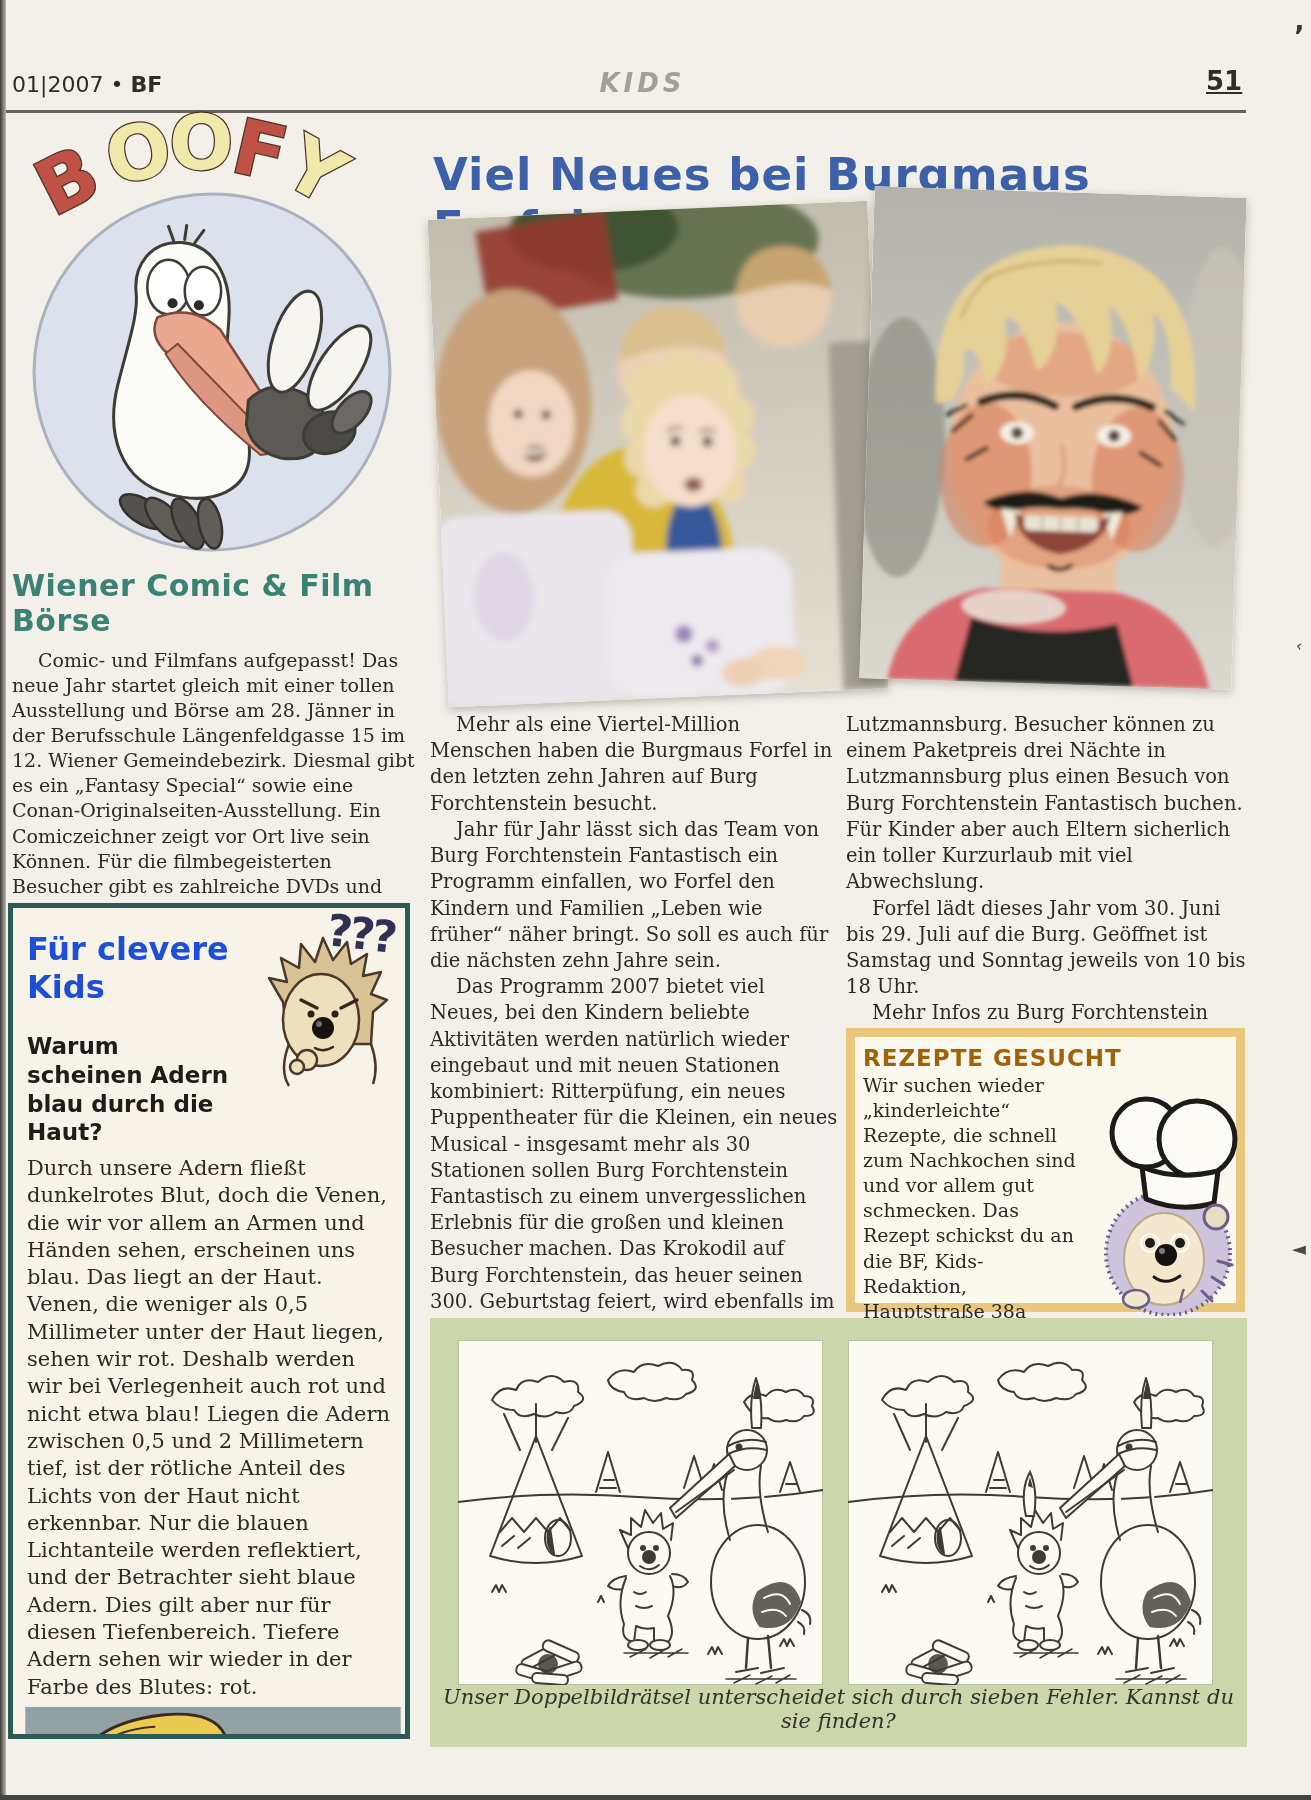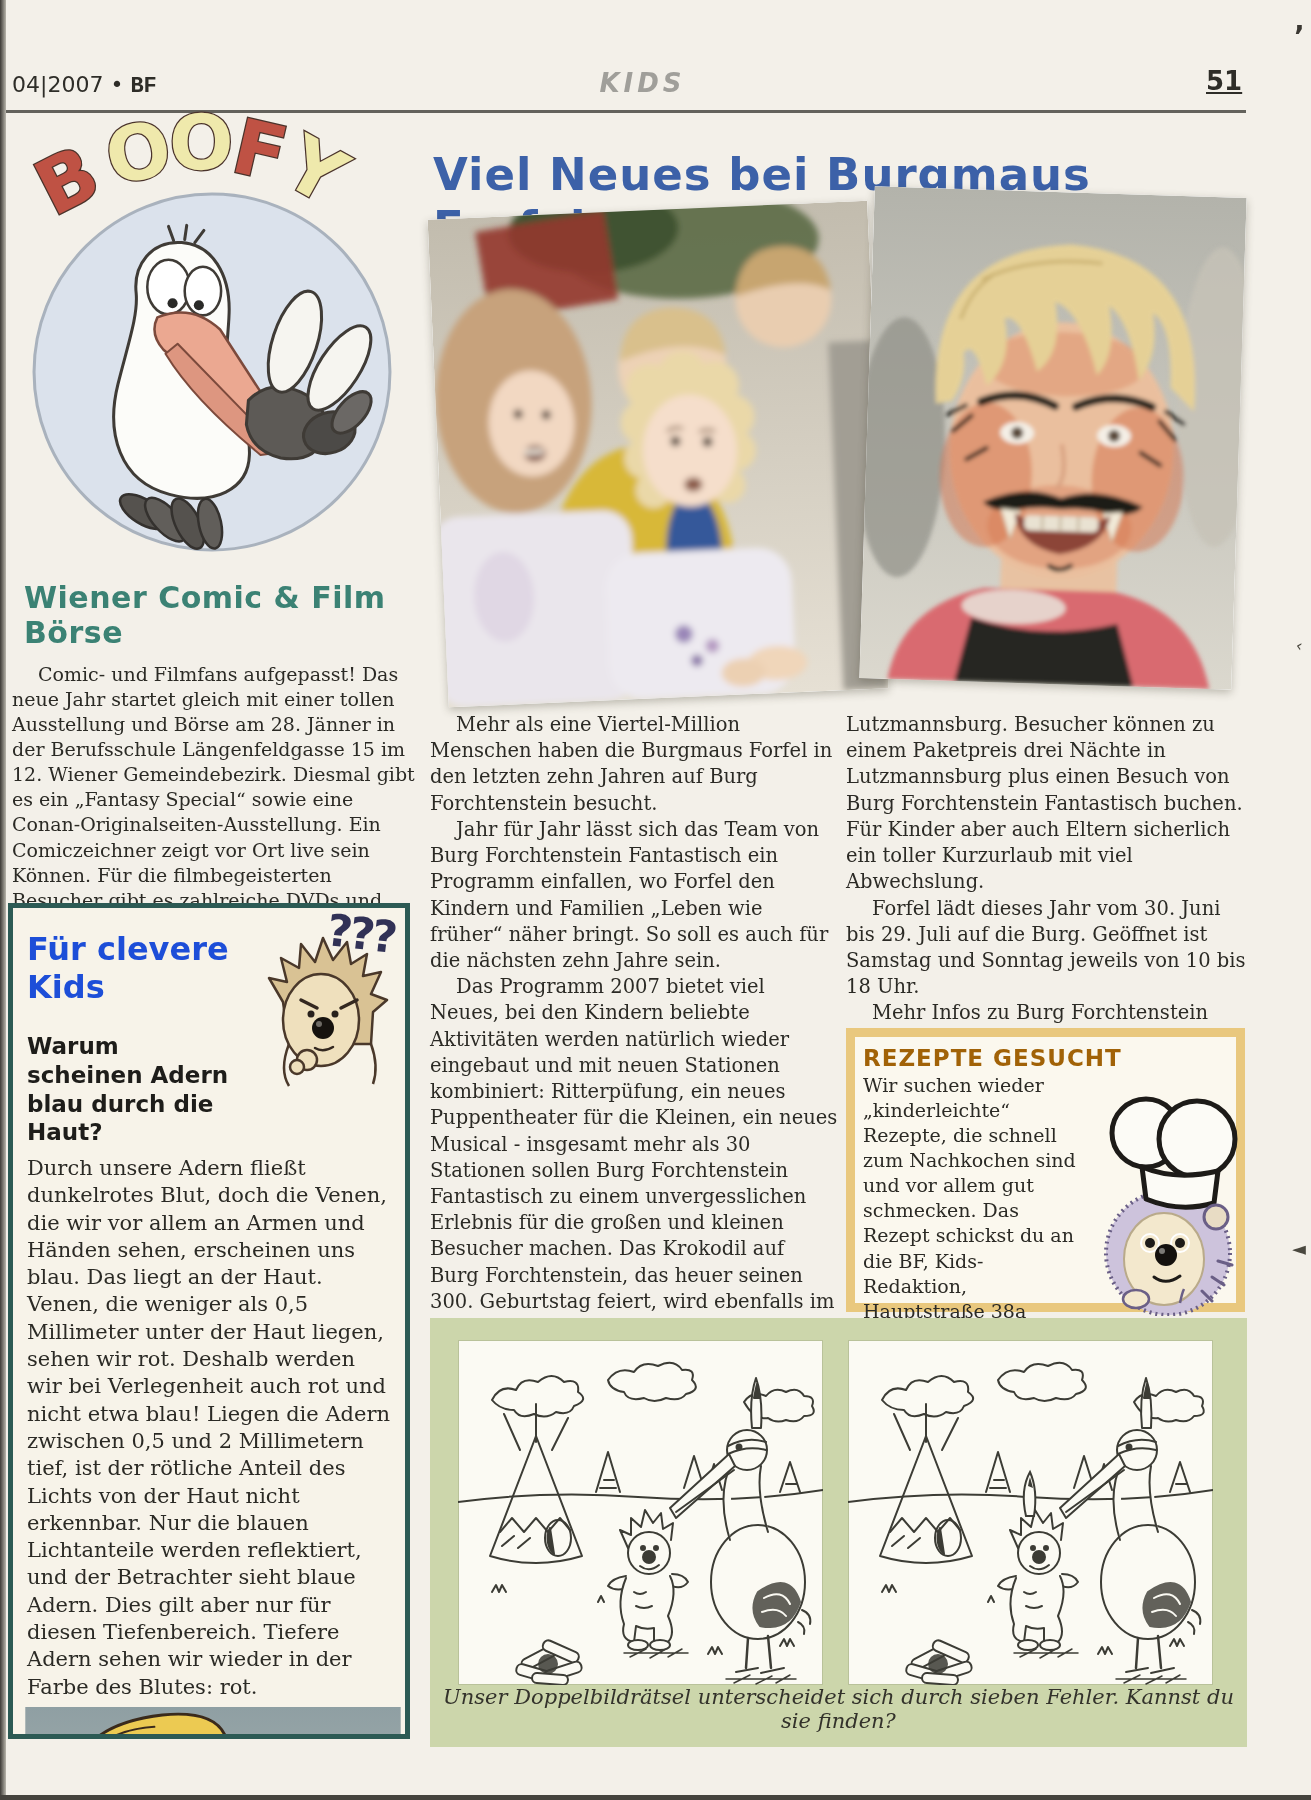--- a/index.html
+++ b/index.html
@@ -8,38 +8,38 @@
   
   .edge-left{position:absolute;left:0;top:0;width:6px;height:1800px;
              background:linear-gradient(to right,#3c3a36,#b9b6ac);}
   .edge-bottom{position:absolute;left:0;bottom:0;width:1311px;height:5px;background:#45433d;}
   .tick-tr{position:absolute;left:1294px;top:20px;font:bold 28px "DejaVu Sans",sans-serif;color:#3a3832;}
   .tick-r1{position:absolute;left:1296px;top:636px;color:#4a483f;font:16px "DejaVu Sans",sans-serif;transform:rotate(12deg);}
   .tick-r2{position:absolute;left:1292px;top:1238px;color:#4a483f;font:18px "DejaVu Sans",sans-serif;}
   
   .hdr-left{position:absolute;left:12px;top:72px;font-family:"DejaVu Sans","Liberation Sans",sans-serif;
             font-size:22px;color:#2e2d28;}
-  .hdr-left b{font-weight:bold;font-family:Liberation Mono, monospace;}
+  .hdr-left b{font-weight:bold;}
   .hdr-section{position:absolute;left:0;right:70px;top:68px;text-align:center;
             font:bold italic 26px "DejaVu Sans","Liberation Sans",sans-serif;letter-spacing:4px;color:#a09f9a;padding-left:44px;}
   .hdr-page{position:absolute;left:1206px;top:66px;font:bold 26px "DejaVu Sans","Liberation Sans",sans-serif;color:#2e2d28;text-decoration:underline;}
   .hdr-rule{position:absolute;left:6px;top:110px;width:1240px;height:3px;background:#63625c;}
   
   .boofy{position:absolute;left:22px;top:92px;width:390px;height:478px;}
   .boofy .circ{position:absolute;left:8px;top:98px;}
   .bl{position:absolute;font:bold 76px "DejaVu Sans","Liberation Sans",sans-serif;
       -webkit-text-stroke:2.5px #4a332b;paint-order:stroke;}
   .bl1{left:16px;top:44px;transform:rotate(-27deg);color:#bf5244;}
   .bl2{left:84px;top:16px;transform:rotate(-11deg);color:#efe9ac;}
   .bl3{left:147px;top:6px;transform:rotate(1deg);color:#efe9ac;}
   .bl4{left:212px;top:14px;transform:rotate(13deg);color:#bf5244;}
   .bl5{left:266px;top:34px;transform:rotate(29deg);color:#efe9ac;}
   
   .comic{position:absolute;left:12px;top:568px;width:412px;}
-  .comic h2{margin:12px;font:bold 30px "DejaVu Sans","Liberation Sans",sans-serif;color:#3b8274;letter-spacing:.5px;}
+  .comic h2{margin:0;font:bold 30px "DejaVu Sans","Liberation Sans",sans-serif;color:#3b8274;letter-spacing:.5px;}
   .comic p{margin:10px 0 0 0;font-size:19px;line-height:1.32;text-indent:26px;}
   .kidsbox{position:absolute;left:8px;top:903px;width:402px;height:836px;box-sizing:border-box;
            border:5px solid #2c5a54;background:#f7f3e9;padding:8px 12px;overflow:hidden;}
   .kb-fig{float:right;width:152px;height:176px;position:relative;margin:-2px -4px 4px 6px;}
   .kb-q{position:absolute;right:2px;top:-6px;font:bold 44px "DejaVu Sans",sans-serif;color:#313156;
         transform:rotate(7deg);letter-spacing:-3px;}
   .kidsbox h2{margin:14px 0 0 2px;font:bold 32px "DejaVu Sans","Liberation Sans",sans-serif;color:#1d4ed8;}
   .kidsbox h3{margin:26px 0 8px 2px;width:258px;font:bold 23px "DejaVu Sans","Liberation Sans",sans-serif;color:#1e1d1a;line-height:1.25;}
   .kidsbox p{margin:0 0 6px 2px;font-size:21px;line-height:1.3;}
   .kb-woman{display:block;margin:4px auto 0 auto;}
@@ -140,21 +140,21 @@
 
 <div class="page">
 
   <div class="edge-left"></div>
   <div class="edge-bottom"></div>
   <span class="tick-tr">’</span>
   <span class="tick-r1">‹</span>
   <span class="tick-r2">◄</span>
 
   <div class="hdr-left">
-    <span>04|2007</span>
+    <span>01|2007</span>
     <span>•</span>
     <b>BF</b>
   </div>
   <div class="hdr-section">KIDS</div>
   <div class="hdr-page">51</div>
   <div class="hdr-rule"></div>
 
   <div class="boofy">
     <svg class="circ" width="364" height="364" viewBox="0 0 360 360">
       <circle cx="180" cy="180" r="176" fill="#dbe2ec" stroke="#a9b2bd" stroke-width="3"></circle>

